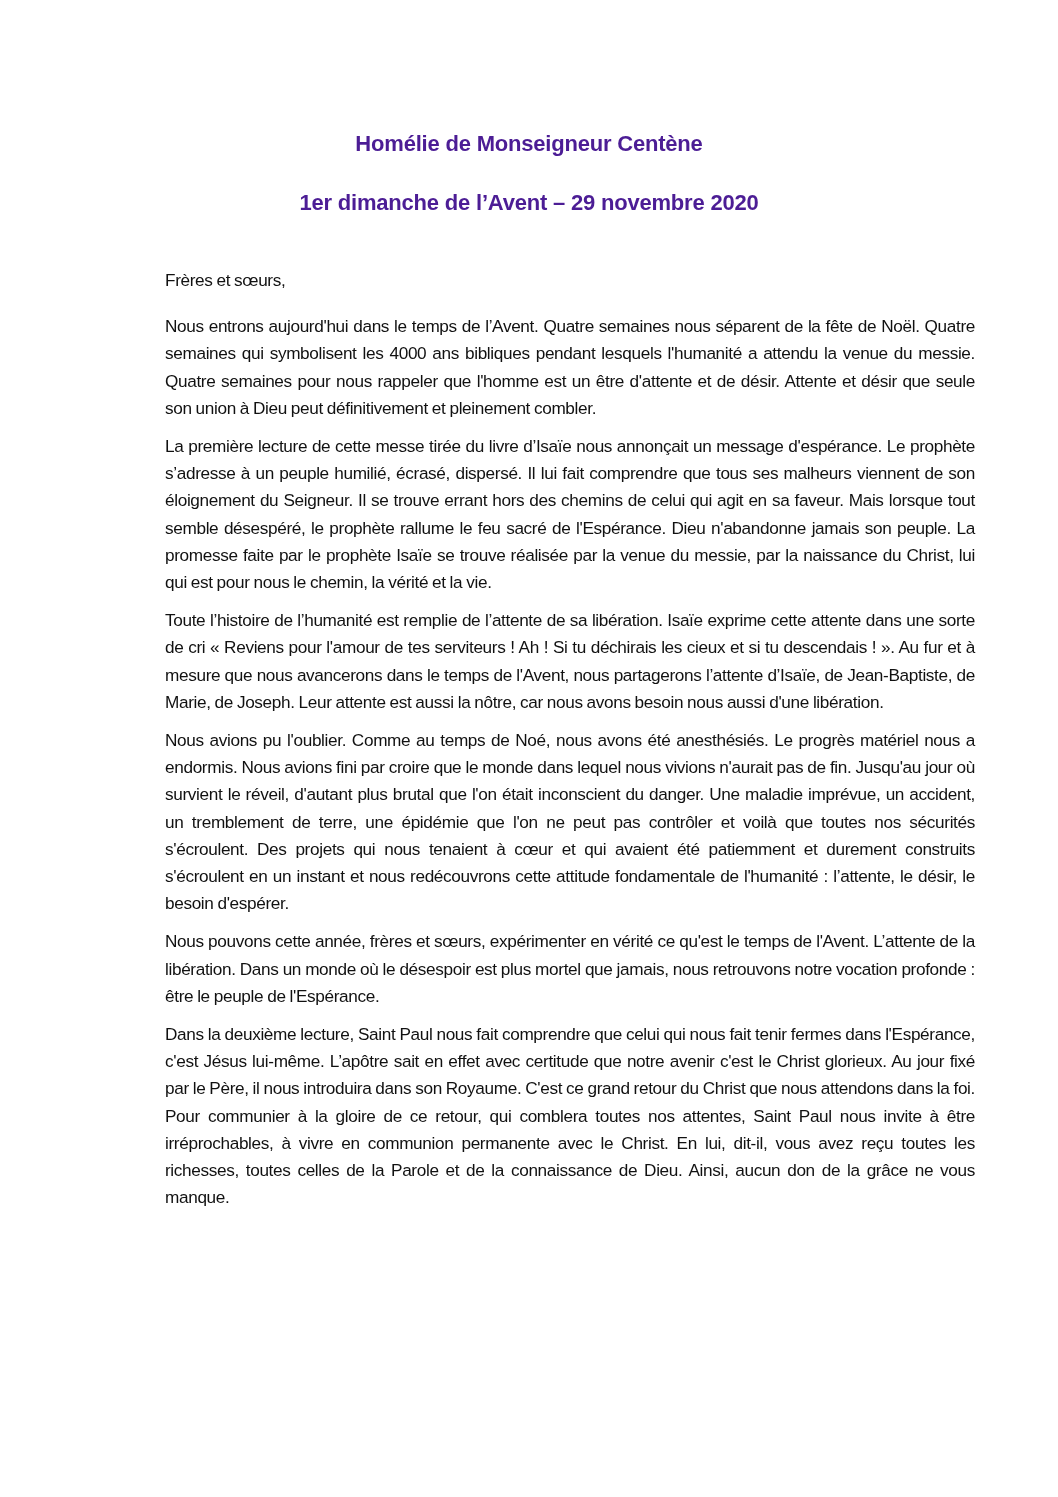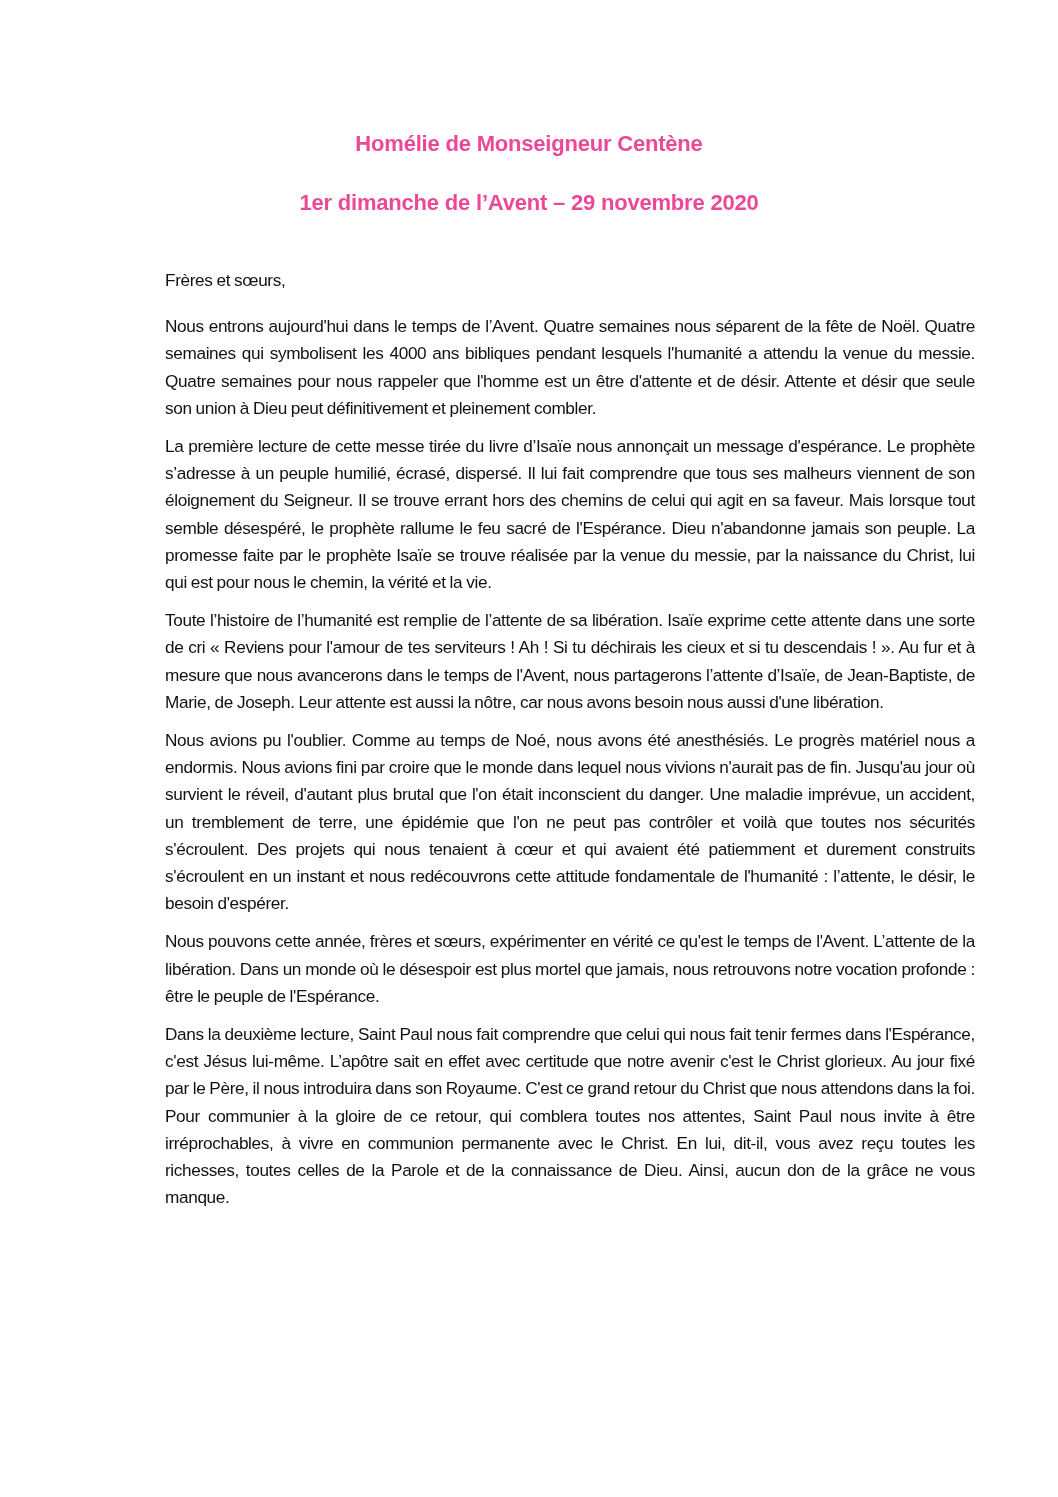--- a/index.html
+++ b/index.html
@@ -4,21 +4,21 @@
 <style>
   html, body { margin: 0; padding: 0; background: #ffffff; }
   body { width: 1058px; height: 1497px; position: relative; overflow: hidden; }
   .page {
     position: absolute; left: 0; top: 0; width: 1058px; height: 1497px;
     background: #ffffff; color: #111111;
     font-family: "Liberation Sans", "DejaVu Sans", sans-serif;
   }
   .title {
     position: absolute; left: 0; width: 1058px; text-align: center;
-    font-weight: bold; font-size: 22px; letter-spacing: -0.2px; color: #ec4899;
+    font-weight: bold; font-size: 22px; letter-spacing: -0.2px; color: #4c1d95;
   }
   .t1 { top: 131px; }
   .t2 { top: 190px; }
   .body-text {
     position: absolute; left: 125px; width: 810px; top: 267px;
     font-size: 17.2px; line-height: 27.2px; letter-spacing: -0.35px;
     word-spacing: -0.5px;
     margin-left: 40px;
   }
   .body-text p { margin: 0 0 11px 0; text-align: justify; }

